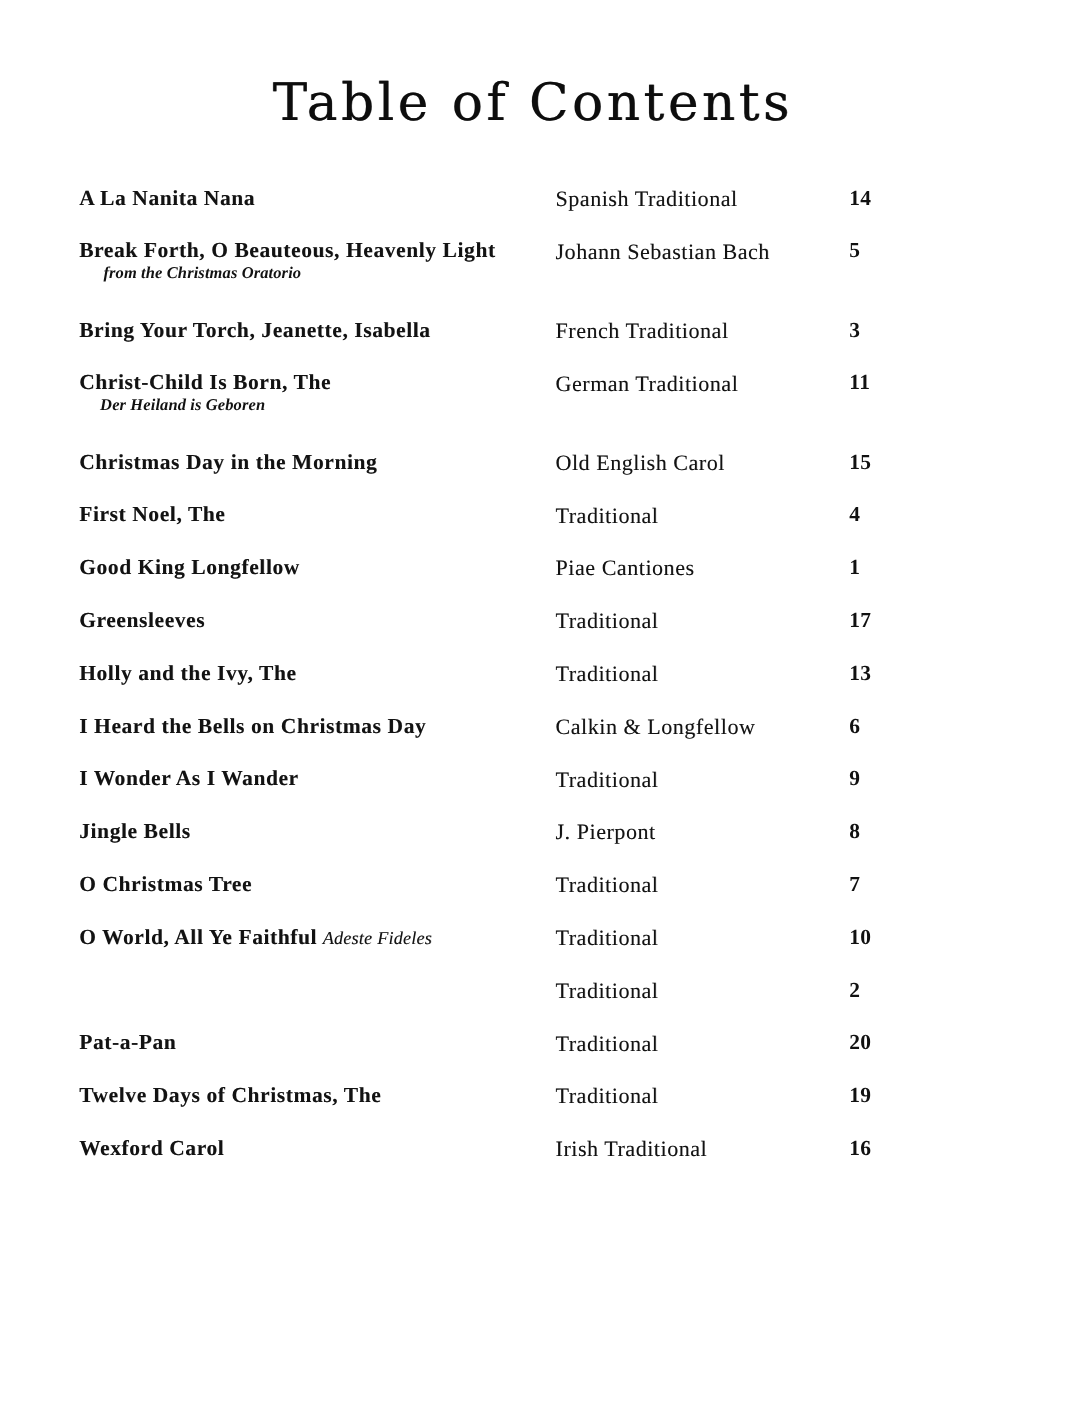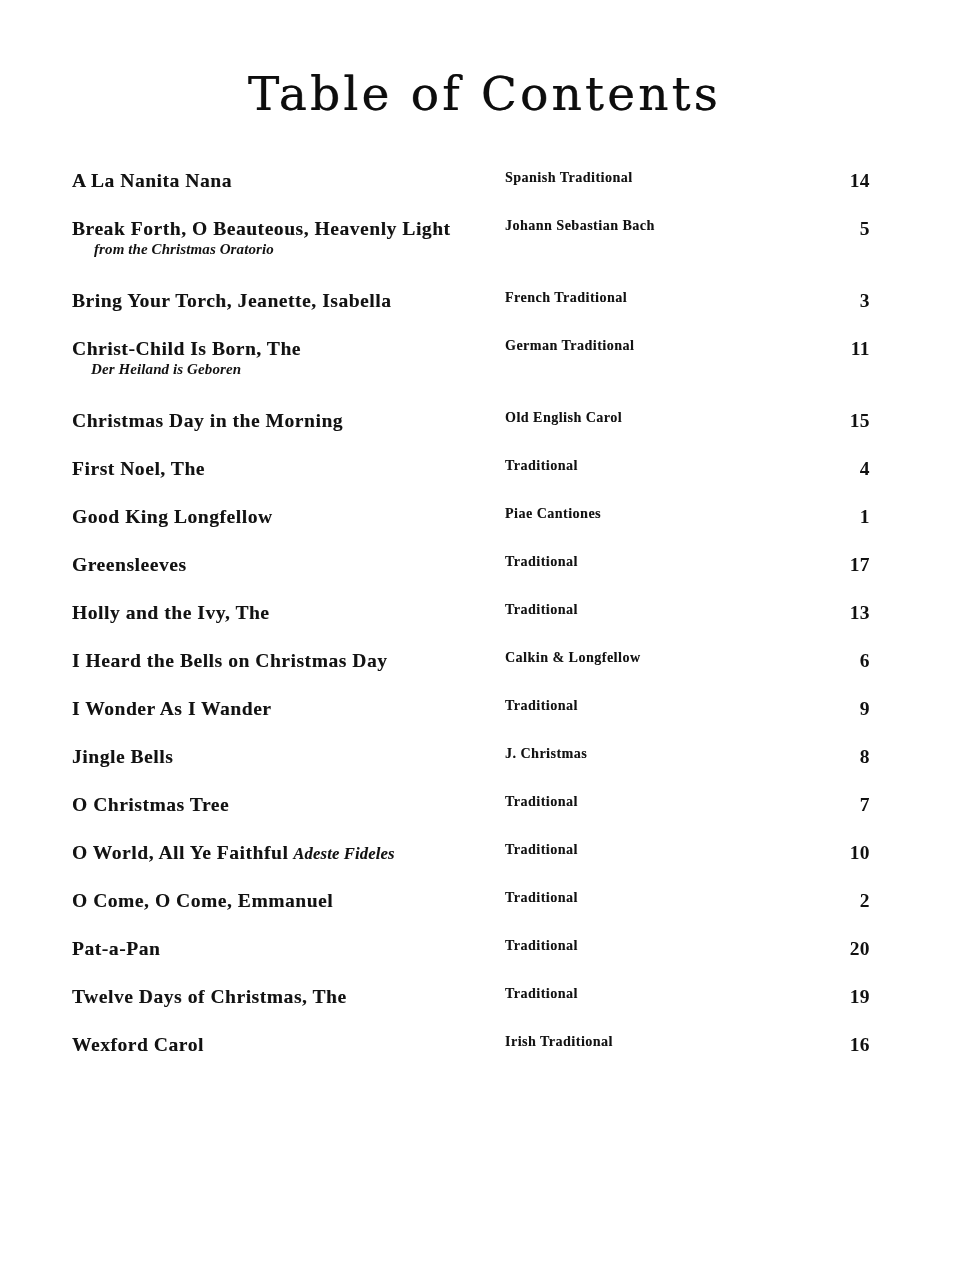--- a/index.html
+++ b/index.html
@@ -65,21 +65,21 @@
     font-size: 19.5px;
     font-weight: 600;
     letter-spacing: 0.55px;
     color: #121212;
     white-space: nowrap;
     text-shadow: 0.3px 0 0 rgba(0,0,0,0.35);
   }
 
   .alt-title {
     font-style: italic;
-    font-weight: 700;
+    font-weight: 400;
     font-size: 16.5px;
     letter-spacing: 0.2px;
     padding-left: 5px;
   }
 
   .entry-subtitle {
     position: absolute;
     top: 23px;
     font-style: italic;
     font-weight: 700;
@@ -88,34 +88,34 @@
     color: #121212;
     white-space: nowrap;
   }
   .entry-subtitle.indent-a { left: 22px; }
   .entry-subtitle.indent-b { left: 19px; }
 
   .entry-composer {
     position: absolute;
     left: 433px;
     top: 0;
-    font-size: 14px;
-    font-weight: 700;
+    font-size: 20px;
+    font-weight: 400;
     letter-spacing: 0.5px;
     color: #121212;
     white-space: nowrap;
     text-shadow: 0.3px 0 0 rgba(0,0,0,0.35);
   }
 
   .entry-page {
     position: absolute;
     left: 700px;
     top: 0;
     width: 98px;
-    text-align: right;
+    text-align: left;
     font-size: 19.5px;
     font-weight: 700;
     letter-spacing: 0.4px;
     color: #111111;
   }
 
   
   .tall { height: 72px; }
 </style>
 </head>
@@ -201,41 +201,40 @@
       <div class="toc-row">
         <div class="entry-line">
           <div class="entry-title">I Wonder As I Wander</div>
           <div class="entry-composer">Traditional</div>
           <div class="entry-page">9</div>
         </div>
       </div>
       <div class="toc-row">
         <div class="entry-line">
           <div class="entry-title">Jingle Bells</div>
-          <div class="entry-composer">J. Christmas</div>
+          <div class="entry-composer">J. Pierpont</div>
           <div class="entry-page">8</div>
         </div>
       </div>
       <div class="toc-row">
         <div class="entry-line">
           <div class="entry-title">O Christmas Tree</div>
           <div class="entry-composer">Traditional</div>
           <div class="entry-page">7</div>
         </div>
       </div>
       <div class="toc-row">
         <div class="entry-line">
           <div class="entry-title"><span>O World, All Ye Faithful</span><span class="alt-title">Adeste Fideles</span></div>
           <div class="entry-composer">Traditional</div>
           <div class="entry-page">10</div>
         </div>
       </div>
       <div class="toc-row">
         <div class="entry-line">
-          <div class="entry-title">O Come, O Come, Emmanuel</div>
           <div class="entry-composer">Traditional</div>
           <div class="entry-page">2</div>
         </div>
       </div>
       <div class="toc-row">
         <div class="entry-line">
           <div class="entry-title">Pat‐a‐Pan</div>
           <div class="entry-composer">Traditional</div>
           <div class="entry-page">20</div>
         </div>

